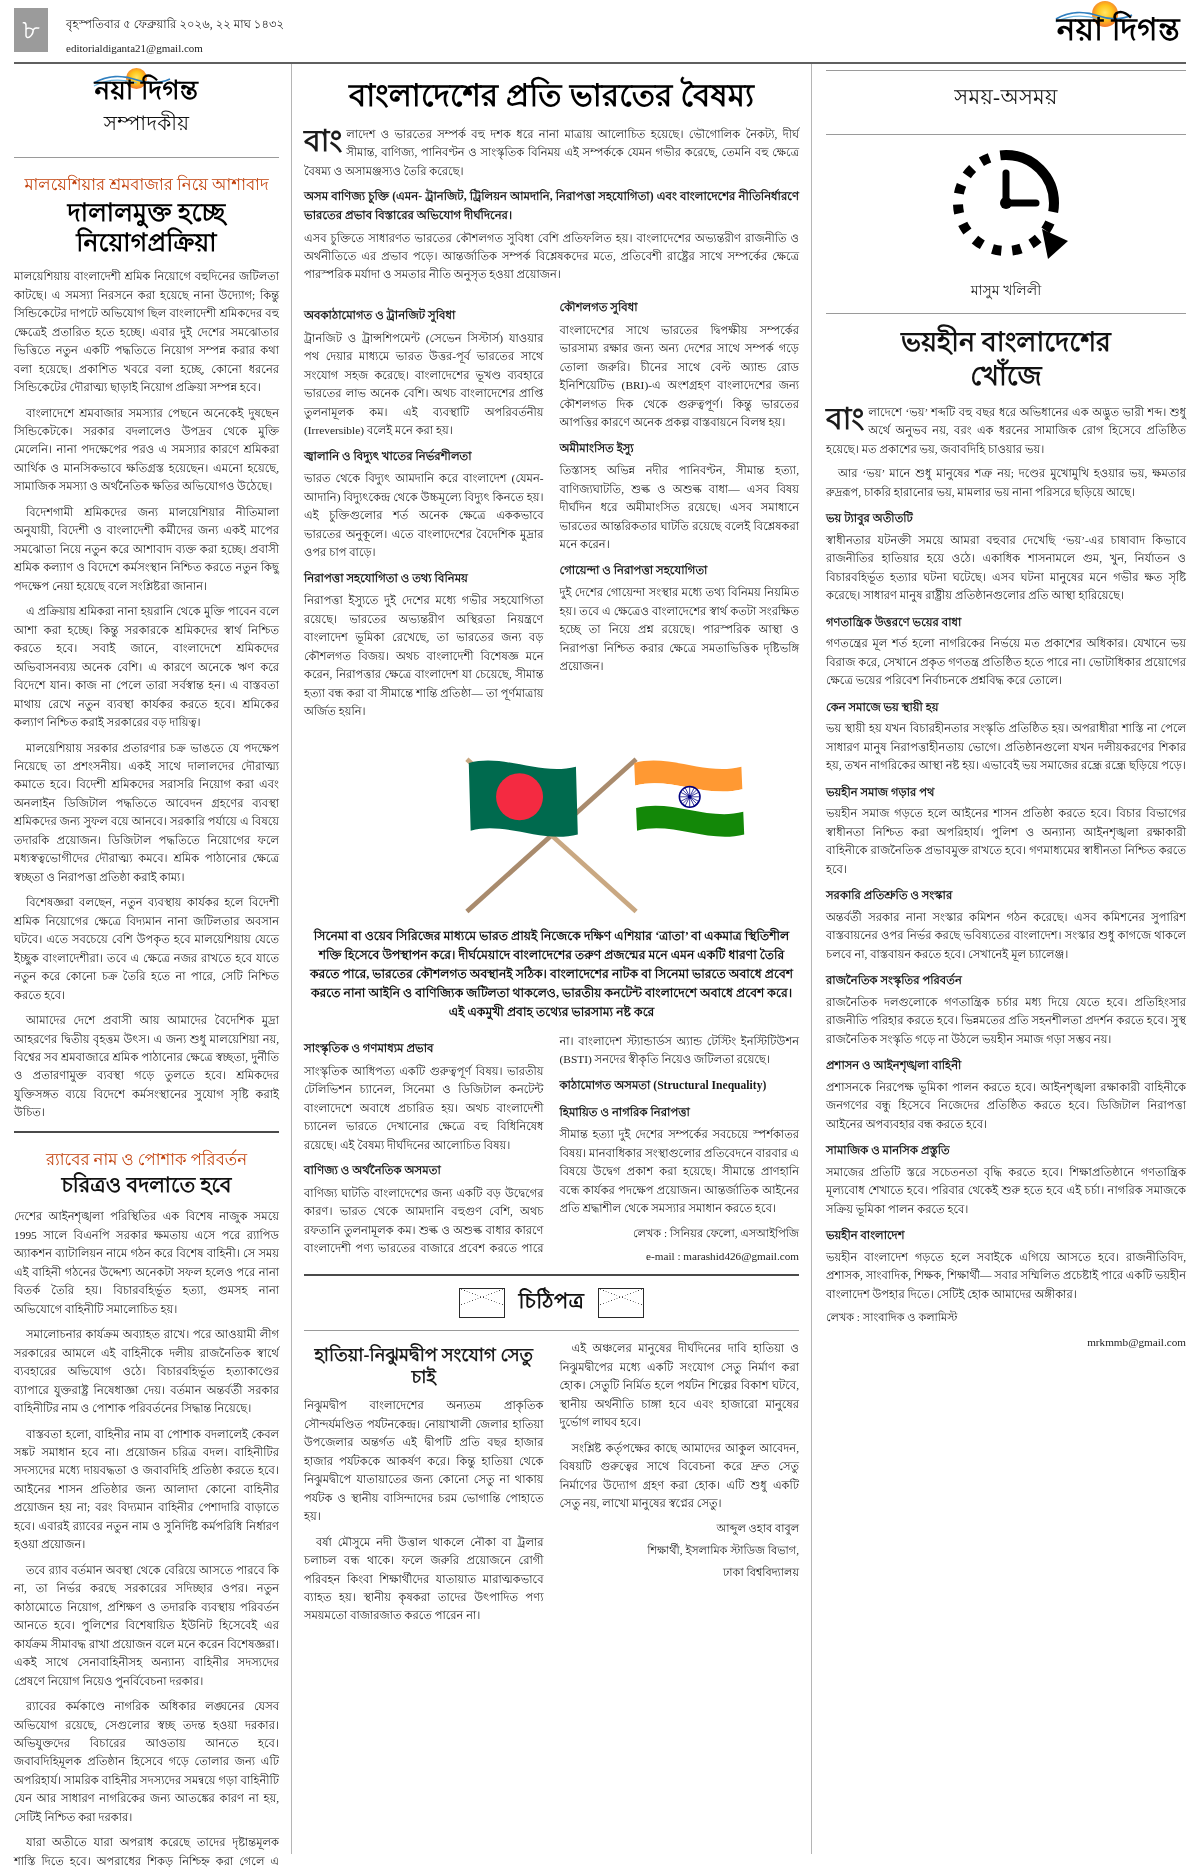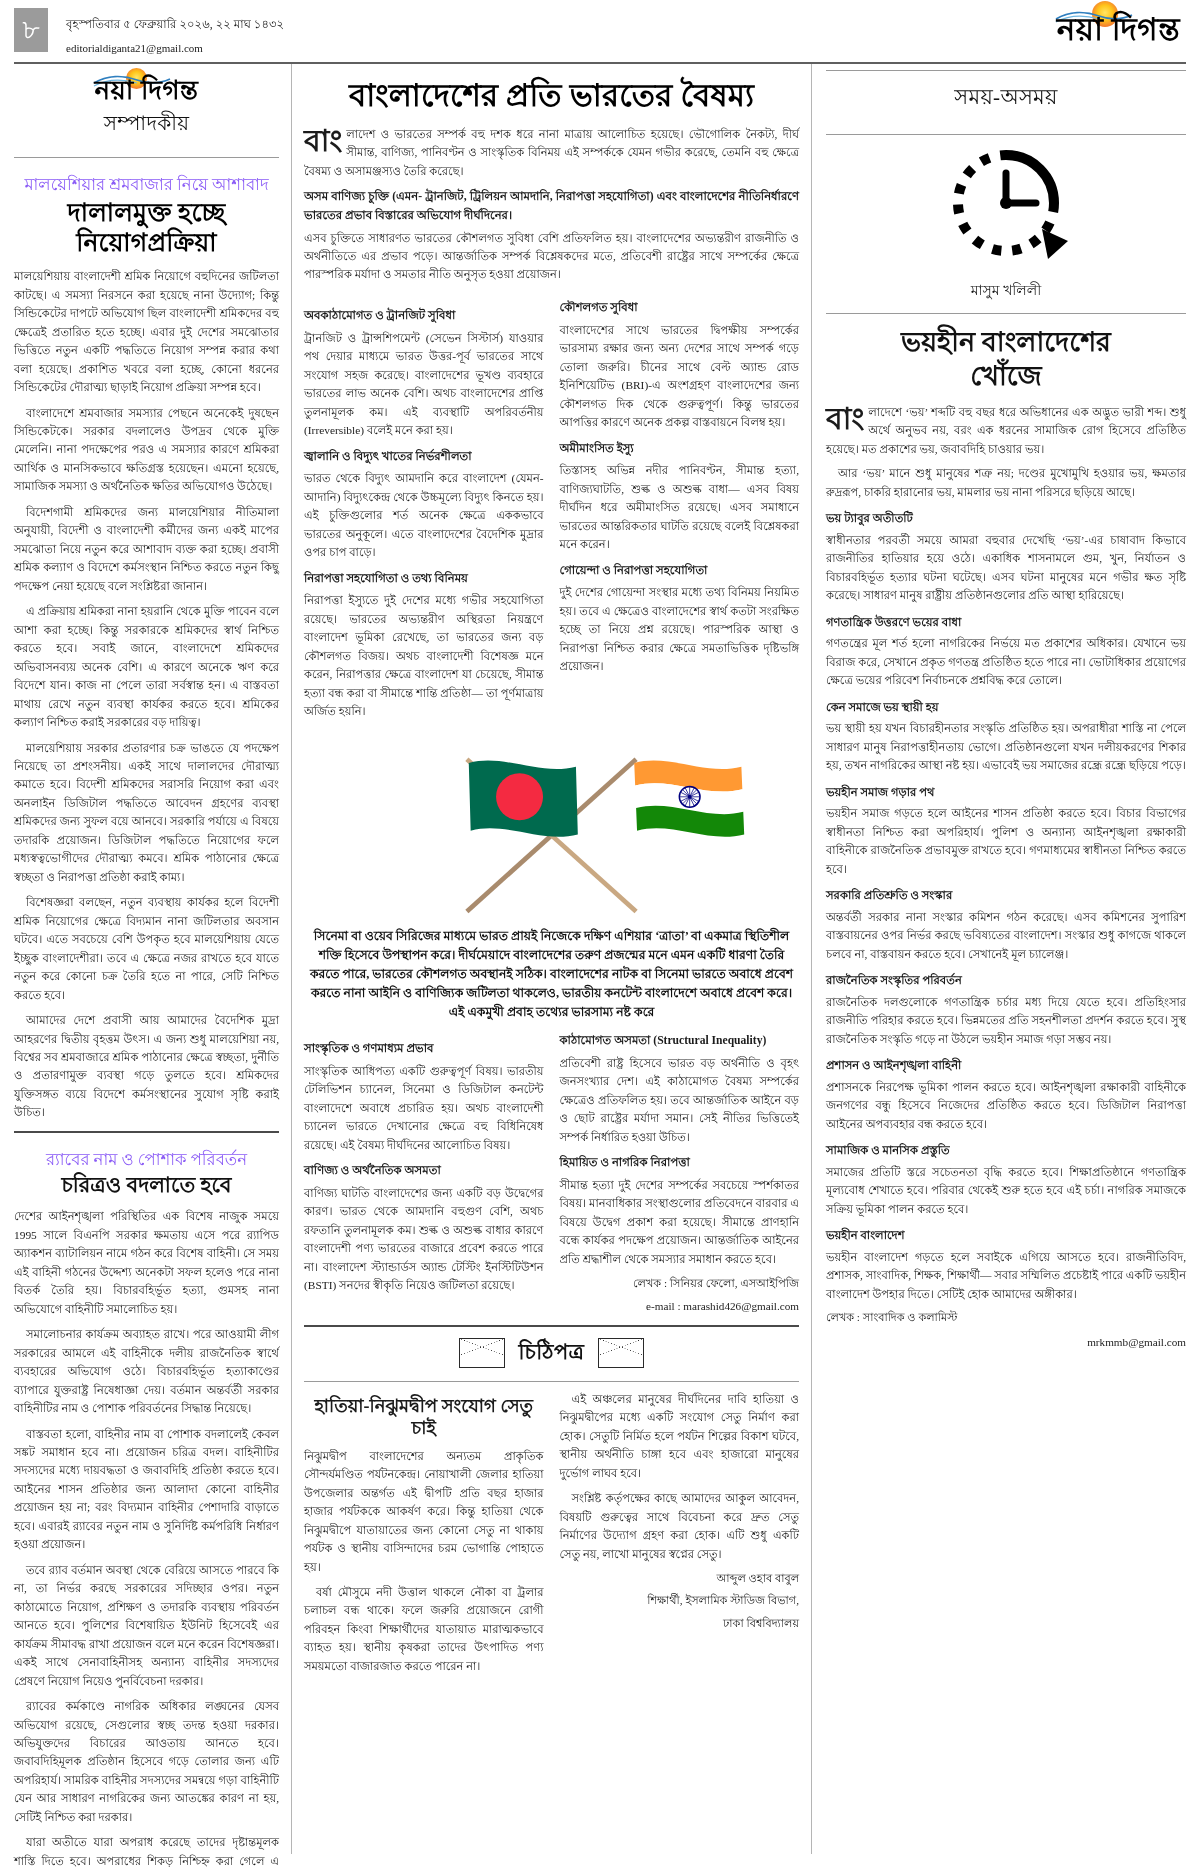--- a/index.html
+++ b/index.html
@@ -63,21 +63,21 @@
 
   
   .ed-flag{text-align:center;padding:14px 0 6px;}
   .ed-sub{
     font-size:20px;text-align:center;margin-top:4px;letter-spacing:.3px;color:#111;
   }
   .hr-thin{border-top:1px solid #9a9a9a;margin:10px 0 0;}
   .hr-thick{border-top:2px solid #4a4a4a;margin:9px 0 0;}
 
   .ed-kicker{
-    font-size:16.5px;text-align:center;margin:16px 0 2px;color:#8b5cf6;line-height:1.35;
+    font-size:16.5px;text-align:center;margin:16px 0 2px;color:#c2410c;line-height:1.35;
   }
   .ed-title{
     font-size:25px;font-weight:bold;text-align:center;margin:0 0 9px;
     line-height:1.2;color:#000;letter-spacing:.2px;
   }
   .ed-title-2{
     font-size:21px;font-weight:bold;text-align:center;margin:0 0 9px;line-height:1.2;
   }
   .body-txt{
     font-size:11.4px;line-height:1.62;text-align:justify;color:#1b1b1b;
@@ -291,21 +291,20 @@
         </div>
         <div class="cap">সিনেমা বা ওয়েব সিরিজের মাধ্যমে ভারত প্রায়ই নিজেকে দক্ষিণ এশিয়ার ‘ত্রাতা’ বা একমাত্র স্থিতিশীল শক্তি হিসেবে উপস্থাপন করে। দীর্ঘমেয়াদে বাংলাদেশের তরুণ প্রজন্মের মনে এমন একটি ধারণা তৈরি করতে পারে, ভারতের কৌশলগত অবস্থানই সঠিক। বাংলাদেশের নাটক বা সিনেমা ভারতে অবাধে প্রবেশ করতে নানা আইনি ও বাণিজ্যিক জটিলতা থাকলেও, ভারতীয় কনটেন্ট বাংলাদেশে অবাধে প্রবেশ করে। এই একমুখী প্রবাহ তথ্যের ভারসাম্য নষ্ট করে</div>
       </div>
 
       <div class="body-txt mid-cols2">
         <div class="sec-head">সাংস্কৃতিক ও গণমাধ্যম প্রভাব</div>
         <p class="first">সাংস্কৃতিক আধিপত্য একটি গুরুত্বপূর্ণ বিষয়। ভারতীয় টেলিভিশন চ্যানেল, সিনেমা ও ডিজিটাল কনটেন্ট বাংলাদেশে অবাধে প্রচারিত হয়। অথচ বাংলাদেশী চ্যানেল ভারতে দেখানোর ক্ষেত্রে বহু বিধিনিষেধ রয়েছে। এই বৈষম্য দীর্ঘদিনের আলোচিত বিষয়।</p>
         <div class="sec-head">বাণিজ্য ও অর্থনৈতিক অসমতা</div>
         <p class="first">বাণিজ্য ঘাটতি বাংলাদেশের জন্য একটি বড় উদ্বেগের কারণ। ভারত থেকে আমদানি বহুগুণ বেশি, অথচ রফতানি তুলনামূলক কম। শুল্ক ও অশুল্ক বাধার কারণে বাংলাদেশী পণ্য ভারতের বাজারে প্রবেশ করতে পারে না। বাংলাদেশ স্ট্যান্ডার্ডস অ্যান্ড টেস্টিং ইনস্টিটিউশন (BSTI) সনদের স্বীকৃতি নিয়েও জটিলতা রয়েছে।</p>
         <div class="sec-head">কাঠামোগত অসমতা (Structural Inequality)</div>
-        <p class="first">প্রতিবেশী রাষ্ট্র হিসেবে ভারত বড় অর্থনীতি ও বৃহৎ জনসংখ্যার দেশ। এই কাঠামোগত বৈষম্য সম্পর্কের ক্ষেত্রেও প্রতিফলিত হয়। তবে আন্তর্জাতিক আইনে বড় ও ছোট রাষ্ট্রের মর্যাদা সমান। সেই নীতির ভিত্তিতেই সম্পর্ক নির্ধারিত হওয়া উচিত।</p>
         <div class="sec-head">হিমায়িত ও নাগরিক নিরাপত্তা</div>
         <p class="first">সীমান্ত হত্যা দুই দেশের সম্পর্কের সবচেয়ে স্পর্শকাতর বিষয়। মানবাধিকার সংস্থাগুলোর প্রতিবেদনে বারবার এ বিষয়ে উদ্বেগ প্রকাশ করা হয়েছে। সীমান্তে প্রাণহানি বন্ধে কার্যকর পদক্ষেপ প্রয়োজন। আন্তর্জাতিক আইনের প্রতি শ্রদ্ধাশীল থেকে সমস্যার সমাধান করতে হবে।</p>
         <div class="credit">লেখক : সিনিয়র ফেলো, এসআইপিজি</div>
         <div class="credit">e-mail : marashid426@gmail.com</div>
       </div>
 
       <div class="letters-rule"></div>
       <div class="letters-head">
         <span class="env"></span>
         <span class="letters-title">চিঠিপত্র</span>
@@ -349,21 +348,21 @@
       <div class="hr-thin"></div>
 
       <div class="rail-headline">ভয়হীন বাংলাদেশের</div>
       <div class="rail-headline" style="margin-top:-8px;">খোঁজে</div>
 
       <div class="body-txt tight">
         <p class="first dropcap">বাংলাদেশে ‘ভয়’ শব্দটি বহু বছর ধরে অভিধানের এক অদ্ভুত ভারী শব্দ। শুধু অর্থে অনুভব নয়, বরং এক ধরনের সামাজিক রোগ হিসেবে প্রতিষ্ঠিত হয়েছে। মত প্রকাশের ভয়, জবাবদিহি চাওয়ার ভয়।</p>
         <p>আর ‘ভয়’ মানে শুধু মানুষের শত্রু নয়; দণ্ডের মুখোমুখি হওয়ার ভয়, ক্ষমতার রুদ্ররূপ, চাকরি হারানোর ভয়, মামলার ভয় নানা পরিসরে ছড়িয়ে আছে।</p>
 
         <div class="rail-sub">ভয় ট্যাবুর অতীতটি</div>
-        <p class="first">স্বাধীনতার পরবর্তী সময়ে আমরা বহুবার দেখেছি ‘ভয়’-এর চাষাবাদ কিভাবে রাজনীতির হাতিয়ার হয়ে ওঠে। একাধিক শাসনামলে গুম, খুন, নির্যাতন ও বিচারবহির্ভূত হত্যার ঘটনা ঘটেছে। এসব ঘটনা মানুষের মনে গভীর ক্ষত সৃষ্টি করেছে। সাধারণ মানুষ রাষ্ট্রীয় প্রতিষ্ঠানগুলোর প্রতি আস্থা হারিয়েছে।</p>
+        <p class="first">স্বাধীনতার যটনক্তী সময়ে আমরা বহুবার দেখেছি ‘ভয়’-এর চাষাবাদ কিভাবে রাজনীতির হাতিয়ার হয়ে ওঠে। একাধিক শাসনামলে গুম, খুন, নির্যাতন ও বিচারবহির্ভূত হত্যার ঘটনা ঘটেছে। এসব ঘটনা মানুষের মনে গভীর ক্ষত সৃষ্টি করেছে। সাধারণ মানুষ রাষ্ট্রীয় প্রতিষ্ঠানগুলোর প্রতি আস্থা হারিয়েছে।</p>
         <div class="rail-sub">গণতান্ত্রিক উত্তরণে ভয়ের বাধা</div>
         <p class="first">গণতন্ত্রের মূল শর্ত হলো নাগরিকের নির্ভয়ে মত প্রকাশের অধিকার। যেখানে ভয় বিরাজ করে, সেখানে প্রকৃত গণতন্ত্র প্রতিষ্ঠিত হতে পারে না। ভোটাধিকার প্রয়োগের ক্ষেত্রে ভয়ের পরিবেশ নির্বাচনকে প্রশ্নবিদ্ধ করে তোলে।</p>
         <div class="rail-sub">কেন সমাজে ভয় স্থায়ী হয়</div>
         <p class="first">ভয় স্থায়ী হয় যখন বিচারহীনতার সংস্কৃতি প্রতিষ্ঠিত হয়। অপরাধীরা শাস্তি না পেলে সাধারণ মানুষ নিরাপত্তাহীনতায় ভোগে। প্রতিষ্ঠানগুলো যখন দলীয়করণের শিকার হয়, তখন নাগরিকের আস্থা নষ্ট হয়। এভাবেই ভয় সমাজের রন্ধ্রে রন্ধ্রে ছড়িয়ে পড়ে।</p>
         <div class="rail-sub">ভয়হীন সমাজ গড়ার পথ</div>
         <p class="first">ভয়হীন সমাজ গড়তে হলে আইনের শাসন প্রতিষ্ঠা করতে হবে। বিচার বিভাগের স্বাধীনতা নিশ্চিত করা অপরিহার্য। পুলিশ ও অন্যান্য আইনশৃঙ্খলা রক্ষাকারী বাহিনীকে রাজনৈতিক প্রভাবমুক্ত রাখতে হবে। গণমাধ্যমের স্বাধীনতা নিশ্চিত করতে হবে।</p>
         <div class="rail-sub">সরকারি প্রতিশ্রুতি ও সংস্কার</div>
         <p class="first">অন্তর্বর্তী সরকার নানা সংস্কার কমিশন গঠন করেছে। এসব কমিশনের সুপারিশ বাস্তবায়নের ওপর নির্ভর করছে ভবিষ্যতের বাংলাদেশ। সংস্কার শুধু কাগজে থাকলে চলবে না, বাস্তবায়ন করতে হবে। সেখানেই মূল চ্যালেঞ্জ।</p>
         <div class="rail-sub">রাজনৈতিক সংস্কৃতির পরিবর্তন</div>
         <p class="first">রাজনৈতিক দলগুলোকে গণতান্ত্রিক চর্চার মধ্য দিয়ে যেতে হবে। প্রতিহিংসার রাজনীতি পরিহার করতে হবে। ভিন্নমতের প্রতি সহনশীলতা প্রদর্শন করতে হবে। সুস্থ রাজনৈতিক সংস্কৃতি গড়ে না উঠলে ভয়হীন সমাজ গড়া সম্ভব নয়।</p>

